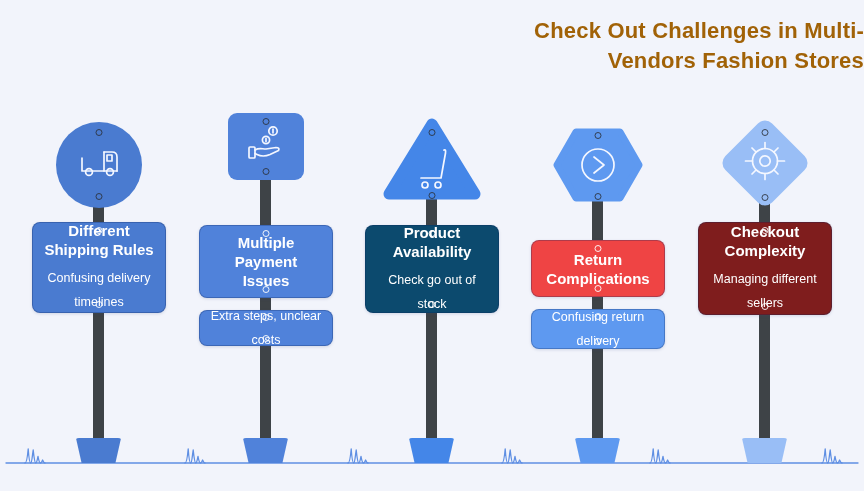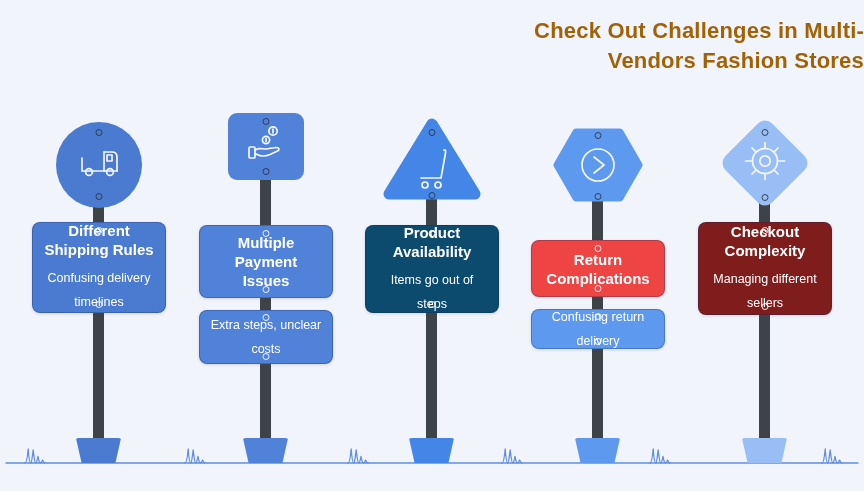--- a/index.html
+++ b/index.html
@@ -87,21 +87,21 @@
           <rect x="7" y="25" width="6" height="11" rx="1"></rect>
           <path d="M13 28 C17 25.5 20 27 24 27 L34 25.5 Q38 25.5 36.5 28.5 L28 32.5 Q21 35.5 15 32.5 L13 31.5"></path>
         </svg>
       </span>
     </div>
     <div class="signbox" style="left: 199px; top: 225px; width: 134px; height: 73px; background-color: rgb(80, 130, 218);">
       <span class="screw screw-light" style="top:4px;"></span>
       <div class="bold">Multiple Payment Issues</div>
       <span class="screw screw-light" style="bottom:4px;"></span>
     </div>
-    <div class="signbox" style="left: 199px; top: 310px; width: 134px; height: 54px; padding: 4px 6px; background-color: rgb(80, 130, 218);">
+    <div class="signbox" style="left: 199px; top: 310px; width: 134px; height: 36px; padding: 4px 6px; background-color: rgb(80, 130, 218);">
       <span class="screw screw-light" style="top:3px;"></span>
       <div class="sub">Extra steps, unclear costs</div>
       <span class="screw screw-light" style="bottom:3px;"></span>
     </div>
     <div class="base" style="left: 242px; background-color: rgb(80, 130, 218);"></div>
   </div>
 
   <div>
     <div class="pole" style="left: 426px; background-color: rgb(62, 67, 71);"></div>
     <div class="shape" style="left:381px;top:116px;width:102px;height:86px;">
@@ -112,21 +112,21 @@
           <circle cx="44" cy="69" r="3"></circle>
           <circle cx="57" cy="69" r="3"></circle>
         </g>
       </svg>
       <span class="screw screw-dark" style="top:13px;"></span>
       <span class="screw screw-dark" style="top:76px;"></span>
     </div>
     <div class="signbox" style="left: 365px; top: 225px; width: 134px; height: 88px; background-color: #0c4a6e;">
       <span class="screw screw-light" style="top:4px;"></span>
       <div class="bold">Product Availability</div>
-      <div class="sub">Items go out of steps</div>
+      <div class="sub">Check go out of stock</div>
       <span class="screw screw-light" style="bottom:4px;"></span>
     </div>
     <div class="base" style="left: 408px; background-color: rgb(68, 134, 232);"></div>
   </div>
 
   <div>
     <div class="pole" style="left: 592px; background-color: rgb(62, 67, 71);"></div>
     <div class="shape" style="left:553px;top:127px;width:90px;height:76px;">
       <svg class="shape-svg" width="90" height="76" viewBox="0 0 90 76">
         <path d="M23 5 L67 5 L86 38 L67 71 L23 71 L4 38 Z" stroke-width="7" stroke-linejoin="round" fill="#5e99f0" stroke="#5e99f0"></path>

